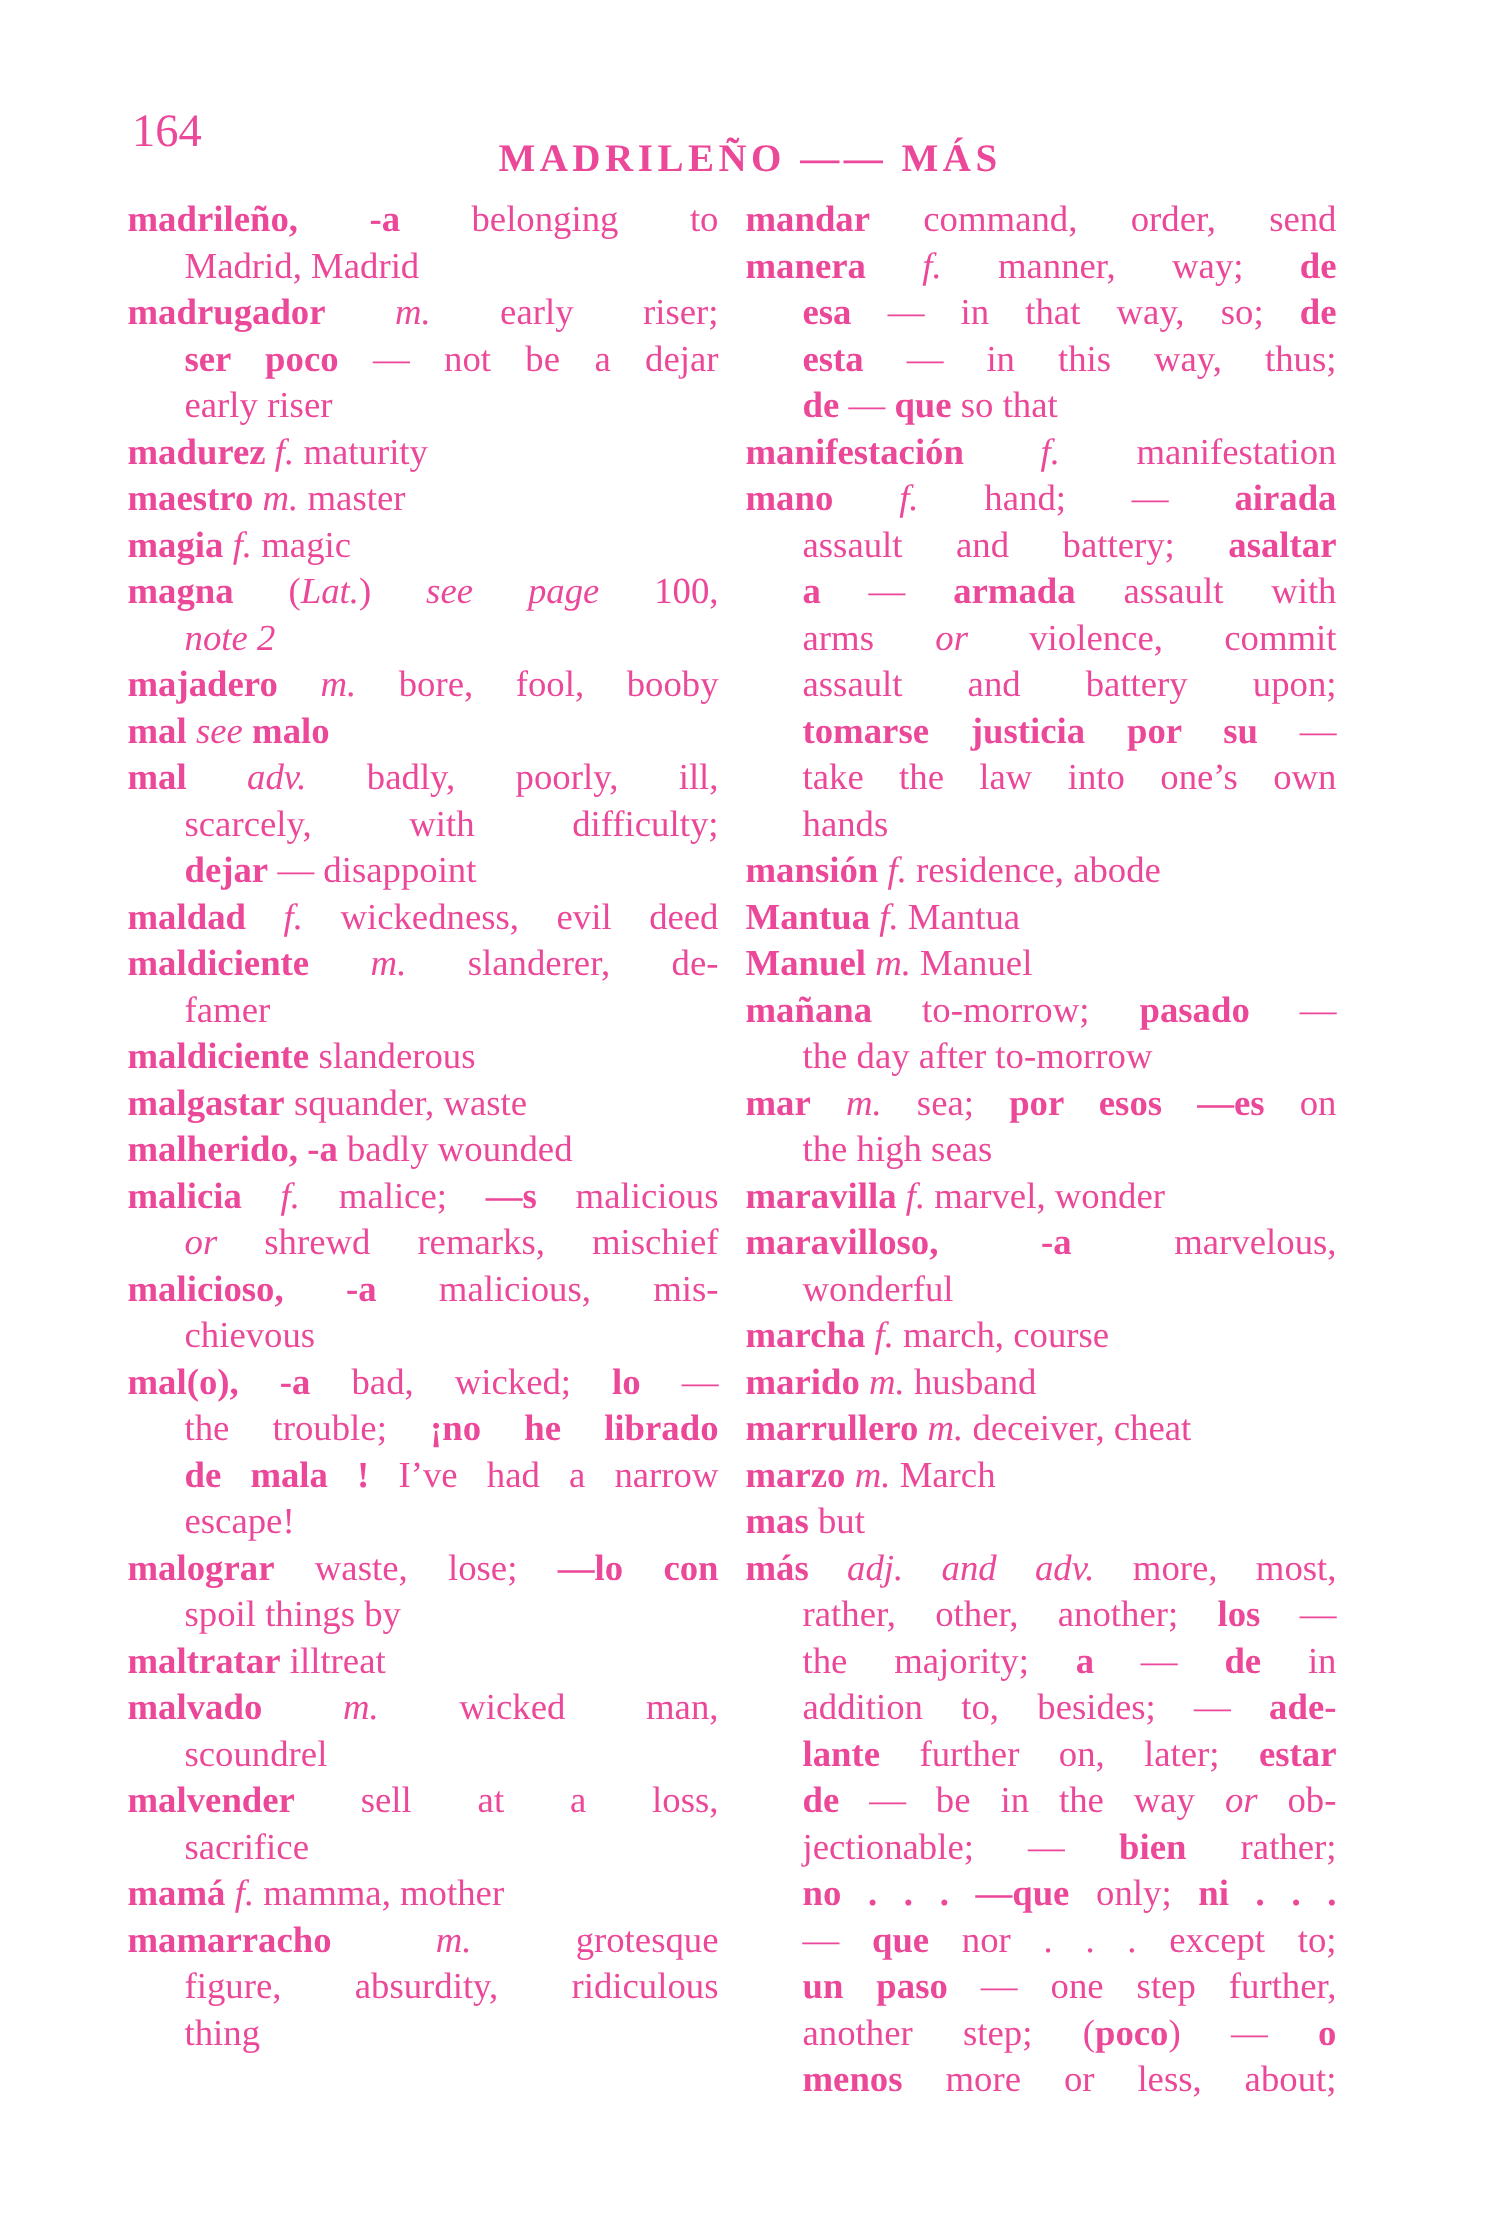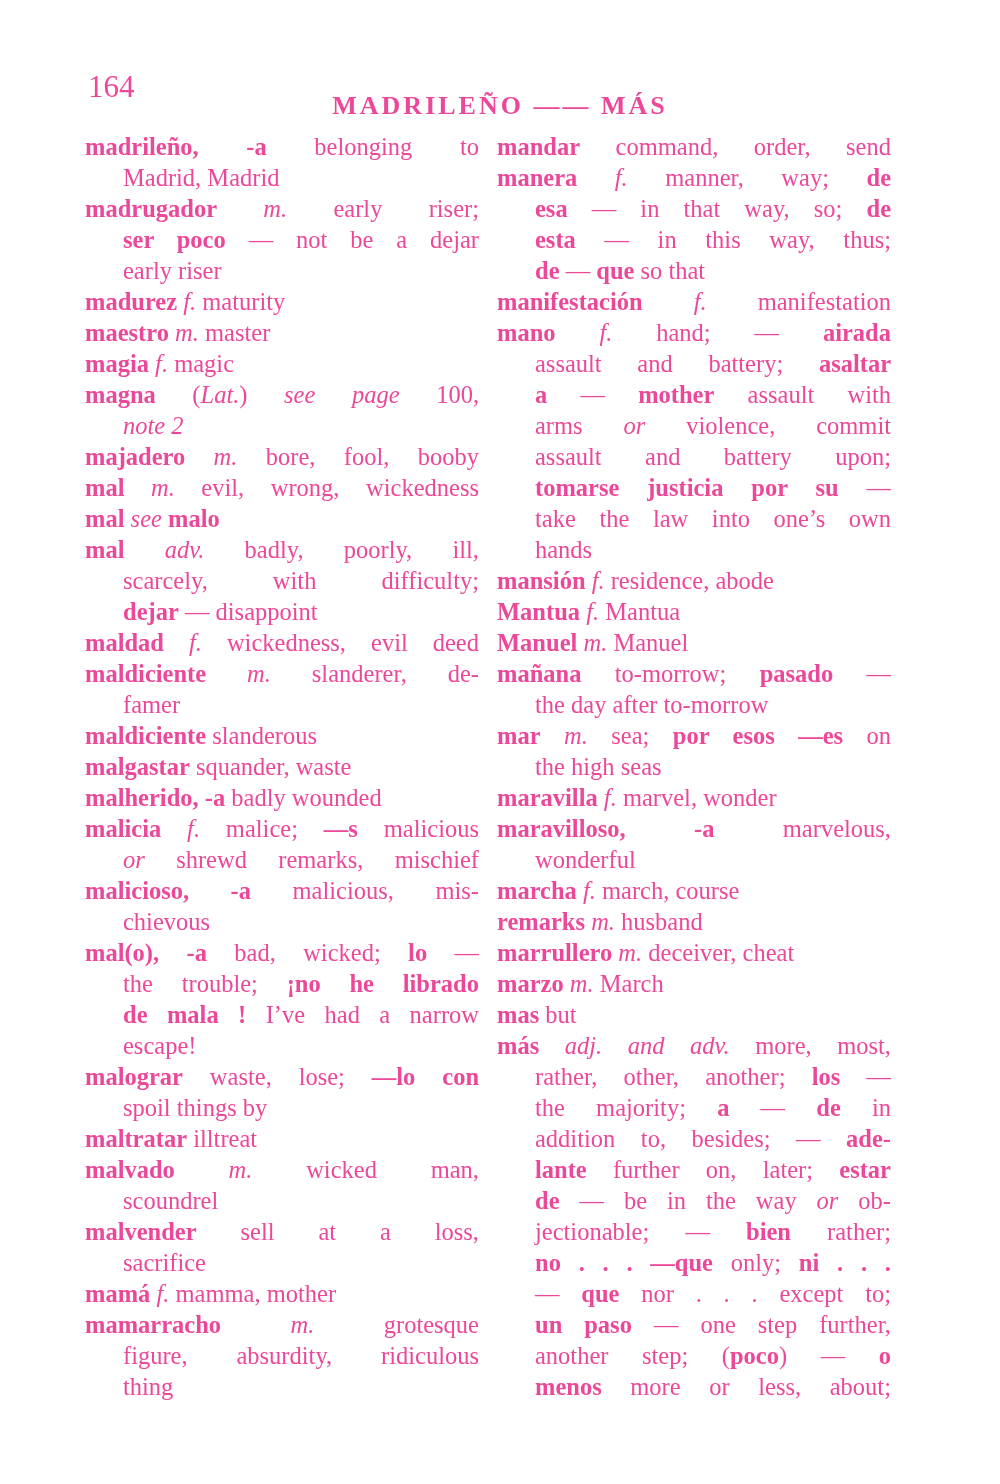--- a/index.html
+++ b/index.html
@@ -41,21 +41,20 @@
         <div class="line cont"><span class="s-n">Madrid, Madrid</span></div>
         <div class="line just"><span class="s-b">madrugador</span><span class="s-i"> m.</span><span class="s-n"> early riser;</span></div>
         <div class="line cont just"><span class="s-b">ser poco</span><span class="s-n"> — not be a dejar</span></div>
         <div class="line cont"><span class="s-n">early riser</span></div>
         <div class="line"><span class="s-b">madurez</span><span class="s-i"> f.</span><span class="s-n"> maturity</span></div>
         <div class="line"><span class="s-b">maestro</span><span class="s-i"> m.</span><span class="s-n"> master</span></div>
         <div class="line"><span class="s-b">magia</span><span class="s-i"> f.</span><span class="s-n"> magic</span></div>
         <div class="line just"><span class="s-b">magna</span><span class="s-n"> (</span><span class="s-i">Lat.</span><span class="s-n">) </span><span class="s-i">see page</span><span class="s-n"> 100,</span></div>
         <div class="line cont"><span class="s-i">note 2</span></div>
         <div class="line just"><span class="s-b">majadero</span><span class="s-i"> m.</span><span class="s-n"> bore, fool, booby</span></div>
-        <div class="line just"><span class="s-b">mal</span><span class="s-i"> m.</span><span class="s-n"> evil, wrong, wickedness</span></div>
         <div class="line"><span class="s-b">mal</span><span class="s-i"> see</span><span class="s-b"> malo</span></div>
         <div class="line just"><span class="s-b">mal</span><span class="s-i"> adv.</span><span class="s-n"> badly, poorly, ill,</span></div>
         <div class="line cont just"><span class="s-n">scarcely, with difficulty;</span></div>
         <div class="line cont"><span class="s-b">dejar</span><span class="s-n"> — disappoint</span></div>
         <div class="line just"><span class="s-b">maldad</span><span class="s-i"> f.</span><span class="s-n"> wickedness, evil deed</span></div>
         <div class="line just"><span class="s-b">maldiciente</span><span class="s-i"> m.</span><span class="s-n"> slanderer, de-</span></div>
         <div class="line cont"><span class="s-n">famer</span></div>
         <div class="line"><span class="s-b">maldiciente</span><span class="s-n"> slanderous</span></div>
         <div class="line"><span class="s-b">malgastar</span><span class="s-n"> squander, waste</span></div>
         <div class="line"><span class="s-b">malherido, -a</span><span class="s-n"> badly wounded</span></div>
@@ -81,38 +80,38 @@
       </div>
     <div class="col">
         <div class="line just"><span class="s-b">mandar</span><span class="s-n"> command, order, send</span></div>
         <div class="line just"><span class="s-b">manera</span><span class="s-i"> f.</span><span class="s-n"> manner, way; </span><span class="s-b">de</span></div>
         <div class="line cont just"><span class="s-b">esa</span><span class="s-n"> — in that way, so; </span><span class="s-b">de</span></div>
         <div class="line cont just"><span class="s-b">esta</span><span class="s-n"> — in this way, thus;</span></div>
         <div class="line cont"><span class="s-b">de</span><span class="s-n"> — </span><span class="s-b">que</span><span class="s-n"> so that</span></div>
         <div class="line just"><span class="s-b">manifestación</span><span class="s-i"> f.</span><span class="s-n"> manifestation</span></div>
         <div class="line just"><span class="s-b">mano</span><span class="s-i"> f.</span><span class="s-n"> hand; — </span><span class="s-b">airada</span></div>
         <div class="line cont just"><span class="s-n">assault and battery; </span><span class="s-b">asaltar</span></div>
-        <div class="line cont just"><span class="s-b">a</span><span class="s-n"> — </span><span class="s-b">mother</span><span class="s-n"> assault with</span></div>
+        <div class="line cont just"><span class="s-b">a</span><span class="s-n"> — </span><span class="s-b">armada</span><span class="s-n"> assault with</span></div>
         <div class="line cont just"><span class="s-n">arms </span><span class="s-i">or</span><span class="s-n"> violence, commit</span></div>
         <div class="line cont just"><span class="s-n">assault and battery upon;</span></div>
         <div class="line cont just"><span class="s-b">tomarse justicia por su</span><span class="s-n"> —</span></div>
         <div class="line cont just"><span class="s-n">take the law into one’s own</span></div>
         <div class="line cont"><span class="s-n">hands</span></div>
         <div class="line"><span class="s-b">mansión</span><span class="s-i"> f.</span><span class="s-n"> residence, abode</span></div>
         <div class="line"><span class="s-b">Mantua</span><span class="s-i"> f.</span><span class="s-n"> Mantua</span></div>
         <div class="line"><span class="s-b">Manuel</span><span class="s-i"> m.</span><span class="s-n"> Manuel</span></div>
         <div class="line just"><span class="s-b">mañana</span><span class="s-n"> to-morrow; </span><span class="s-b">pasado</span><span class="s-n"> —</span></div>
         <div class="line cont"><span class="s-n">the day after to-morrow</span></div>
         <div class="line just"><span class="s-b">mar</span><span class="s-i"> m.</span><span class="s-n"> sea; </span><span class="s-b">por esos —es</span><span class="s-n"> on</span></div>
         <div class="line cont"><span class="s-n">the high seas</span></div>
         <div class="line"><span class="s-b">maravilla</span><span class="s-i"> f.</span><span class="s-n"> marvel, wonder</span></div>
         <div class="line just"><span class="s-b">maravilloso, -a</span><span class="s-n"> marvelous,</span></div>
         <div class="line cont"><span class="s-n">wonderful</span></div>
         <div class="line"><span class="s-b">marcha</span><span class="s-i"> f.</span><span class="s-n"> march, course</span></div>
-        <div class="line"><span class="s-b">remarks</span><span class="s-i"> m.</span><span class="s-n"> husband</span></div>
+        <div class="line"><span class="s-b">marido</span><span class="s-i"> m.</span><span class="s-n"> husband</span></div>
         <div class="line"><span class="s-b">marrullero</span><span class="s-i"> m.</span><span class="s-n"> deceiver, cheat</span></div>
         <div class="line"><span class="s-b">marzo</span><span class="s-i"> m.</span><span class="s-n"> March</span></div>
         <div class="line"><span class="s-b">mas</span><span class="s-n"> but</span></div>
         <div class="line just"><span class="s-b">más</span><span class="s-i"> adj. and adv.</span><span class="s-n"> more, most,</span></div>
         <div class="line cont just"><span class="s-n">rather, other, another; </span><span class="s-b">los</span><span class="s-n"> —</span></div>
         <div class="line cont just"><span class="s-n">the majority; </span><span class="s-b">a</span><span class="s-n"> — </span><span class="s-b">de</span><span class="s-n"> in</span></div>
         <div class="line cont just"><span class="s-n">addition to, besides; — </span><span class="s-b">ade-</span></div>
         <div class="line cont just"><span class="s-b">lante</span><span class="s-n"> further on, later; </span><span class="s-b">estar</span></div>
         <div class="line cont just"><span class="s-b">de</span><span class="s-n"> — be in the way </span><span class="s-i">or</span><span class="s-n"> ob-</span></div>
         <div class="line cont just"><span class="s-n">jectionable; — </span><span class="s-b">bien</span><span class="s-n"> rather;</span></div>

